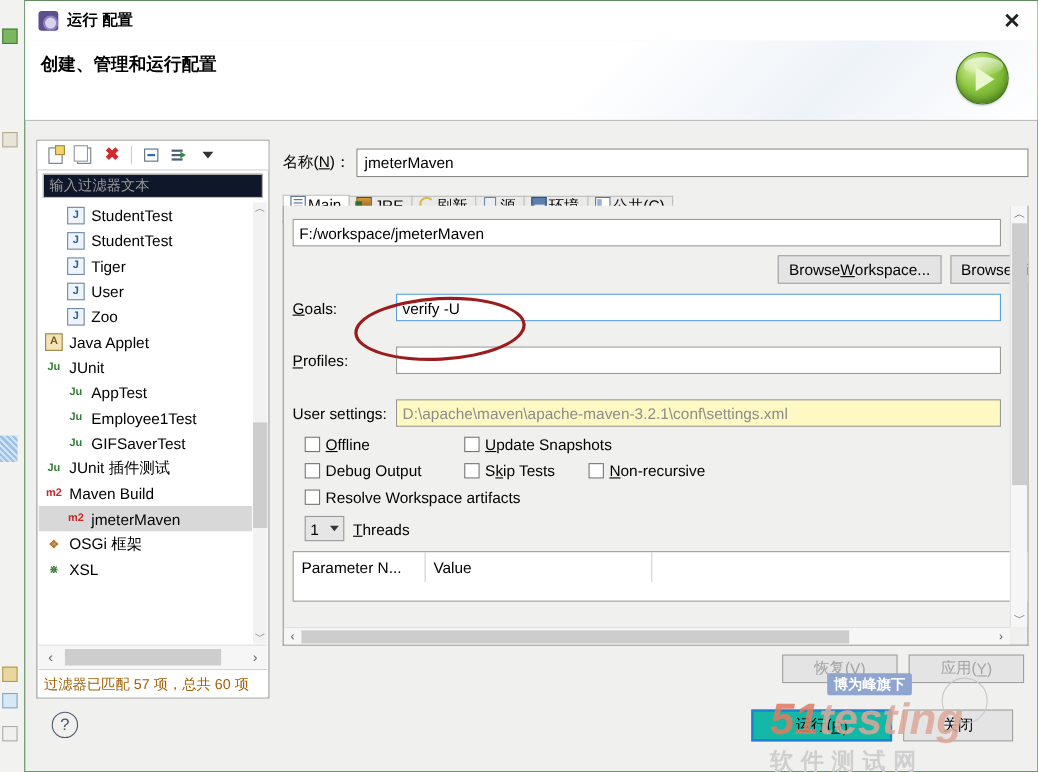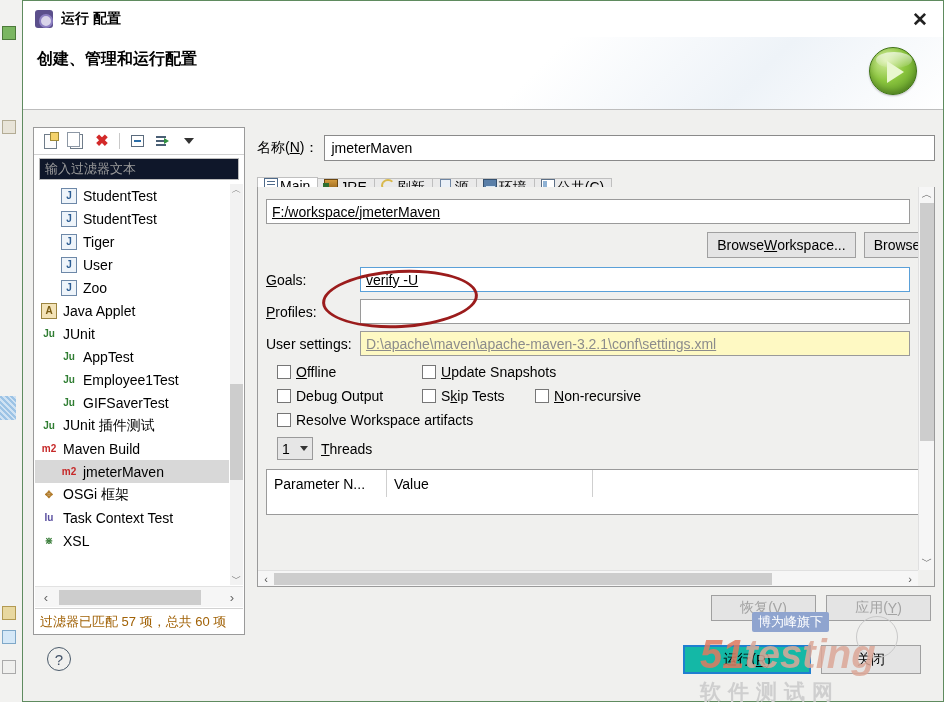--- a/index.html
+++ b/index.html
@@ -151,31 +151,31 @@
 
   .tabpane {
     position:absolute; left:0; top:60px; right:8px; height:400px;
     background:#f0f0ee; border:1px solid #9a9a9a; border-top:none;
     overflow:hidden;
   }
   .pane-inner { position:absolute; left:0; top:0; right:16px; bottom:16px; padding:8px 0 0 8px; }
   .lbl { font-size:14px; color:#000; }
   .field {
     height:25px; border:1px solid #9a9a9a; background:#fff; padding-left:5px;
-    display:flex; align-items:center; font-size:14px; color:#000;text-decoration:underline;
+    display:flex; align-items:center; font-size:14px; color:#000;
   }
   .field.readonly { background:#fef9c3; color:#8c8c8c; }
   .field.focus { border:1px solid #5aa0d8; }
   .btnrow { display:flex; gap:8px; margin-top:8px; }
   .btn {
     height:26px; padding:0 9px; border:1px solid #a0a0a0; background:#e4e4e4;
     display:flex; align-items:center; justify-content:center; font-size:14px; color:#000; white-space:nowrap;
   }
   .btn.disabled { color:#a3a3a3; }
-  .grid2 { display:grid; grid-template-columns:94px 1fr; row-gap:7px; align-items:center; margin-top:9px; }
+  .grid2 { display:grid; grid-template-columns:94px 1fr; row-gap:23px; align-items:center; margin-top:9px; }
   .chk { display:flex; align-items:center; gap:5px; font-size:14px; color:#000; white-space:nowrap; }
   .box { width:14px; height:14px; border:1px solid #767676; background:#fff; flex:none; }
   .chkrow { display:flex; align-items:center; margin-top:8px; }
   .threads { display:flex; align-items:center; gap:8px; margin-top:9px; margin-left:11px; }
   .spinner { width:36px; height:23px; border:1px solid #9a9a9a; background:#e6e6e6;
              display:flex; align-items:center; justify-content:space-between; padding:0 4px; font-size:14px; }
   .spinner .cv { width:0;height:0;border-left:4px solid transparent;border-right:4px solid transparent;border-top:5px solid #333; }
   .table { margin-top:9px; border:1px solid #9a9a9a; background:#fff; height:46px; display:flex; }
   .th { height:27px; border-right:1px solid #cfcfcf; display:flex; align-items:center; padding-left:7px; font-size:14px; }
   .th.c1 { width:120px; } .th.c2 { width:206px; } .th.c3 { flex:1; border-right:none; }
@@ -202,21 +202,21 @@
 
   
   .ellipse {
     position:absolute; left:322px; top:270px; width:156px; height:58px;
     border:3px solid #9b1c1c; border-radius:50%; transform:rotate(-3deg);
     pointer-events:none; z-index:40;
   }
   
   .wm { position:absolute; pointer-events:none; z-index:30; }
   .wm-badge { left:752px; top:612px; background:#8fa4cf; color:#fff; font-size:13px;
-              padding:1px 6px; border-radius:2px; font-weight:normal; }
+              padding:1px 6px; border-radius:2px; font-weight:bold; }
   .wm-51 { left:700px; top:632px; font-size:40px; font-weight:bold; color:#e8a79a; font-style:italic; opacity:.85;}
   .wm-51 .t51 { color:#e07a5f; }
   .wm-51 .ttest { color:#dca898; }
   .wm-cn { left:700px; top:678px; font-size:21px; color:#cfcfcf; letter-spacing:7px; font-weight:bold;}
   .wm-circle { position:absolute; left:856px; top:616px; width:42px; height:42px;
                border:1px solid #c9c9c9; border-radius:50%; z-index:29; }
 </style>
 </head>
 <body>
 
@@ -320,24 +320,20 @@
             <span class="ti ti-m2">m2</span>
             <span>Maven Build</span>
           </div>
           <div class="tnode child sel">
             <span class="ti ti-m2">m2</span>
             <span>jmeterMaven</span>
           </div>
           <div class="tnode">
             <span class="ti ti-osgi">✥</span>
             <span>OSGi 框架</span>
-          </div>
-          <div class="tnode">
-            <span class="ti ti-task">Iu</span>
-            <span>Task Context Test</span>
           </div>
           <div class="tnode">
             <span class="ti ti-xsl">⋇</span>
             <span>XSL</span>
           </div>
         </div>
 
       <div class="left-vscroll">
         <div class="vup">︿</div>
         <div class="vthumb" style="top:200px"></div>

